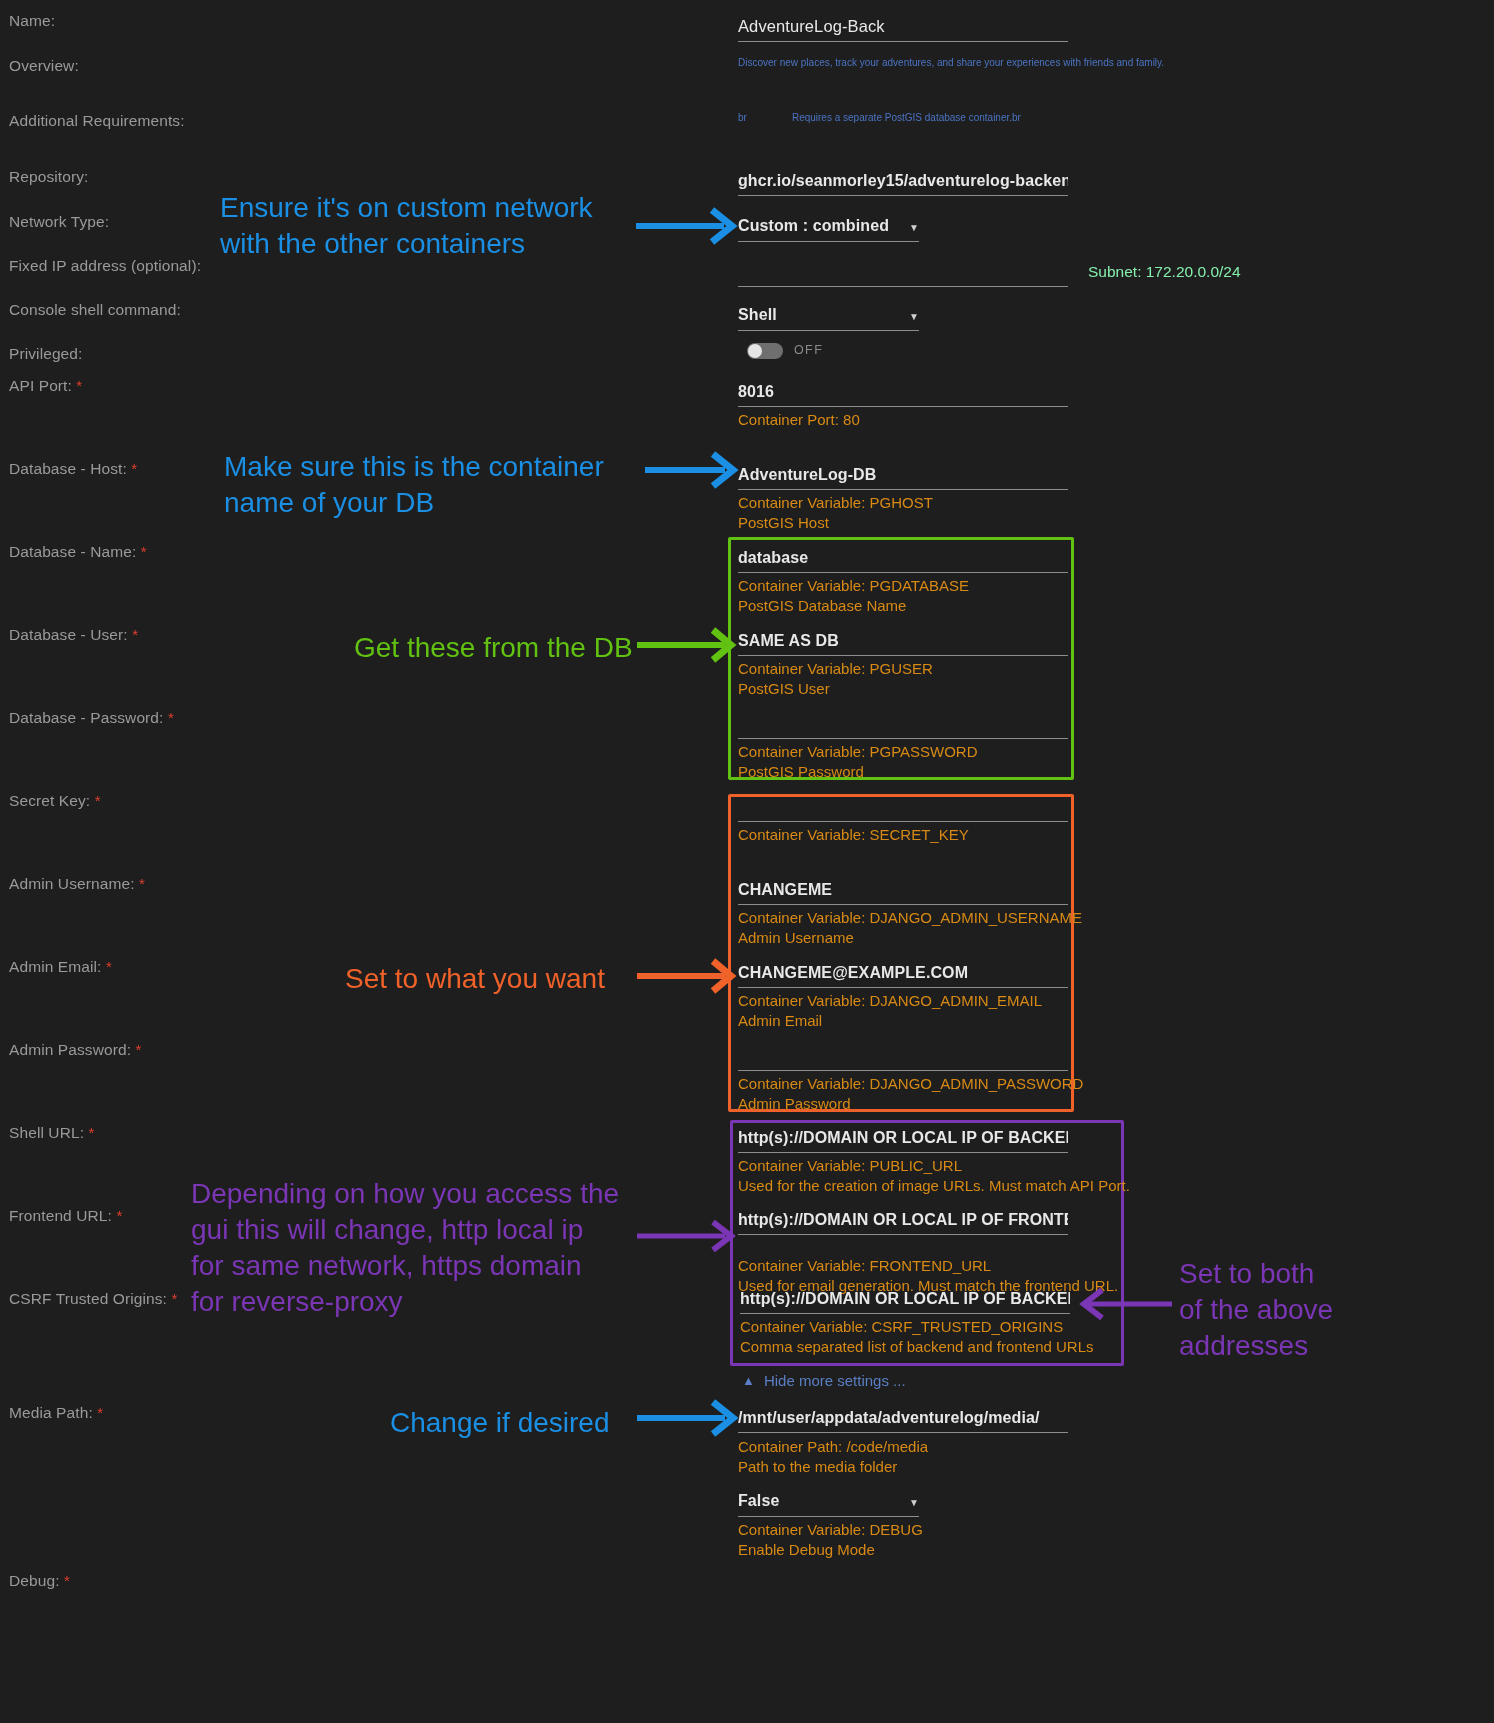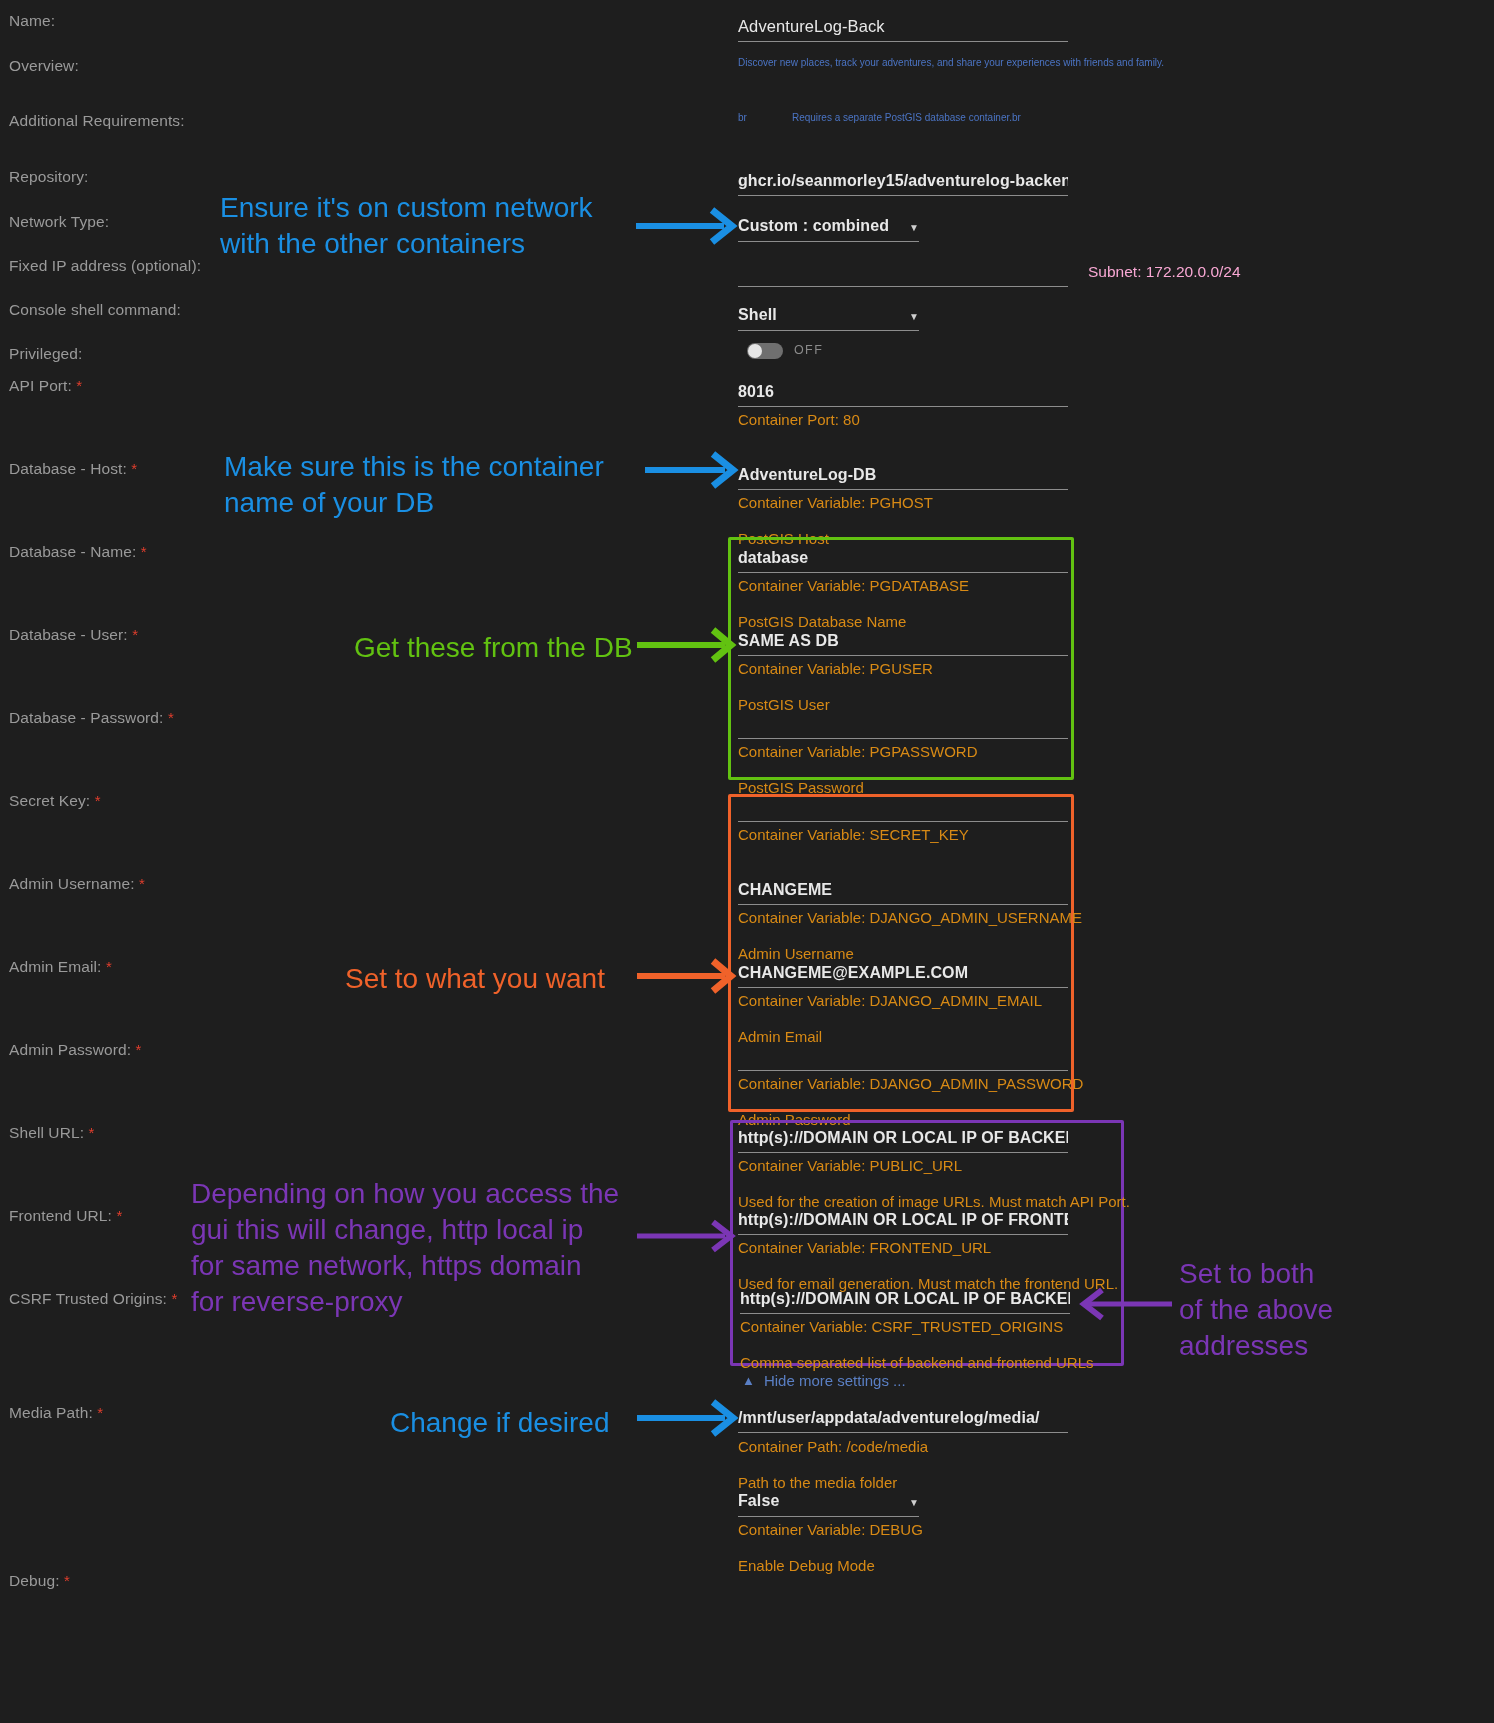--- a/index.html
+++ b/index.html
@@ -38,21 +38,20 @@
     border-bottom: 1px solid #8d8d8d;
     width: 330px;
     height: 1px;
   }
   .underline.short { width: 181px; }
   .hint {
     color: #d88a15;
     font-size: 15px;
     line-height: 19.5px;
     white-space: nowrap;
-    margin-top: 16px;
   }
   .blue-text { color: #4b74c4; font-size: 10px; white-space: nowrap; }
 
   
   .selectbox { position: relative; width: 181px; }
   .caret {
     position: absolute;
     right: 0px;
     top: 6px;
     color: #cfcfcf;
@@ -88,21 +87,21 @@
     white-space: pre-line;
   }
   .ann-blue { color: #1a8fe3; }
   .ann-green { color: #62c211; }
   .ann-orange { color: #f0622a; }
   .ann-purple { color: #7b36b5; }
 
   .arrow { position: absolute; }
 
   
-  .subnet { position: absolute; color: #f9a8d4; font-size: 15.5px; }
+  .subnet { position: absolute; color: #86efac; font-size: 15.5px; }
   .hide-more {
     position: absolute;
     display: flex; align-items: center; gap: 9px;
     color: #5a7fc4; font-size: 15px;
   }
   .chev-up { font-size: 13px; color: #5a7fc4; line-height: 13px; }
 </style>
 </head>
 <body>
 
@@ -294,21 +293,21 @@
   <div class="field" style="top:1129px">
     <div class="fieldval" style="width:330px">http(s)://DOMAIN OR LOCAL IP OF BACKEND</div>
     <div class="underline" style="margin-top:5px"></div>
     <div class="hint" style="margin-top:3px">Container Variable: PUBLIC_URL</div>
     <div class="hint">Used for the creation of image URLs. Must match API Port.</div>
   </div>
 
   <div class="field" style="top:1211px">
     <div class="fieldval" style="width:330px">http(s)://DOMAIN OR LOCAL IP OF FRONTEND</div>
     <div class="underline" style="margin-top:5px"></div>
-    <div class="hint" style="margin-top:3px">Container Variable: FRONTEND_URL</div>
+    <div class="hint" style="margin-top:21px">Container Variable: FRONTEND_URL</div>
     <div class="hint">Used for email generation. Must match the frontend URL.</div>
   </div>
 
   <div class="field" style="top:1290px; left:740px">
     <div class="fieldval" style="width:330px">http(s)://DOMAIN OR LOCAL IP OF BACKEND.http(s</div>
     <div class="underline" style="margin-top:5px"></div>
     <div class="hint" style="margin-top:3px">Container Variable: CSRF_TRUSTED_ORIGINS</div>
     <div class="hint">Comma separated list of backend and frontend URLs</div>
   </div>
 

